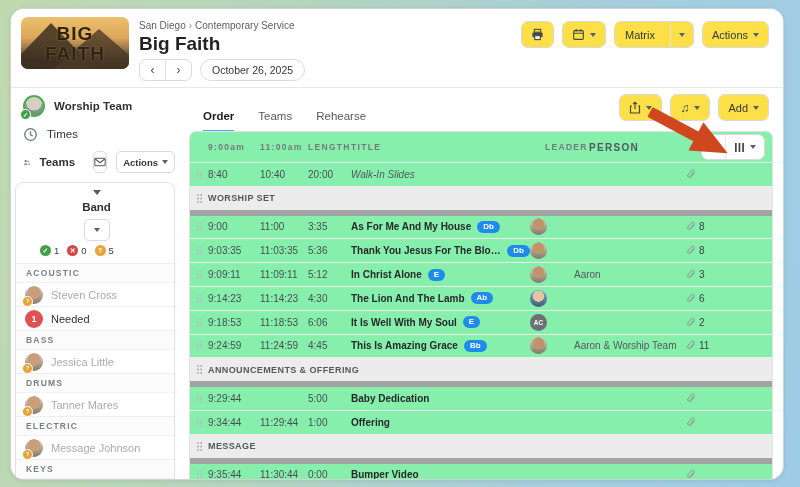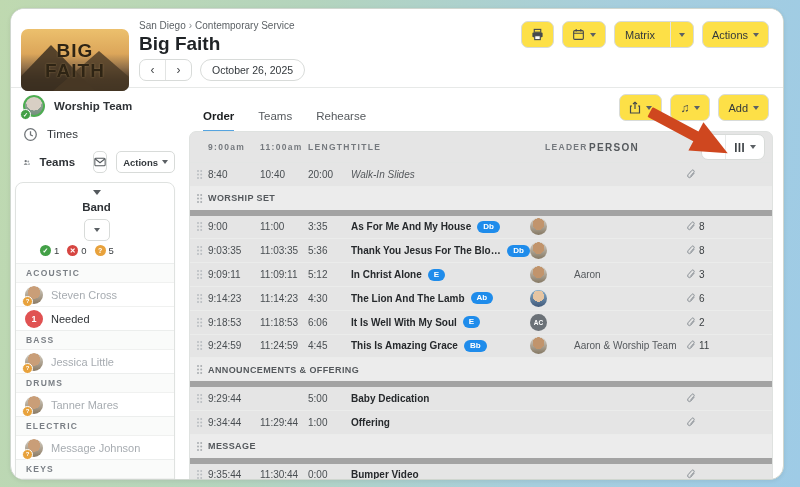--- a/index.html
+++ b/index.html
@@ -10,21 +10,21 @@
     -webkit-font-smoothing:antialiased;
   }
   .card{
     position:absolute;left:10px;top:8px;width:772px;height:470px;
     background:#fff;border:1px solid #cfd6cf;border-radius:14px;overflow:hidden;
     box-shadow:0 1px 4px rgba(0,0,0,.08);
   }
   
   .hdr{position:absolute;left:0;top:0;right:0;height:78px;border-bottom:1px solid #e7e9e8;background:#fff;}
   .thumb{
-    position:absolute;left:10px;top:20px;width:108px;height:62px;border-radius:7px;overflow:hidden;
+    position:absolute;left:10px;top:8px;width:108px;height:52px;border-radius:7px;overflow:hidden;
     background:
       linear-gradient(180deg,#e8b765 0%,#d99f55 38%,#8a6a45 60%,#4a3c2c 78%,#2e2а1e 100%);
     background:linear-gradient(180deg,#ecc06d 0%,#dca65a 40%,#93714a 62%,#463828 82%,#2b241a 100%);
     display:flex;flex-direction:column;align-items:center;justify-content:center;
   }
   .thumb:before,.thumb:after{content:"";position:absolute;bottom:0;width:0;height:0;}
   .thumb:before{left:-14px;border-left:44px solid transparent;border-right:44px solid transparent;border-bottom:46px solid rgba(61,48,33,.85);}
   .thumb:after{right:-16px;border-left:46px solid transparent;border-right:46px solid transparent;border-bottom:40px solid rgba(74,58,38,.8);}
   .thumb .t1,.thumb .t2{position:relative;z-index:2;font-weight:bold;color:#2e2414;letter-spacing:1px;line-height:1;text-shadow:0 0 2px rgba(240,200,130,.4);}
   .thumb .t1{font-size:19px;}
@@ -71,21 +71,21 @@
   .wt-av{position:relative;width:22px;height:22px;border-radius:50%;flex:0 0 auto;
     background:radial-gradient(circle at 50% 36%,#d8cfc4 0 42%,rgba(0,0,0,0) 43%),linear-gradient(180deg,#aab6ad,#6f8a79);
     box-shadow:0 0 0 2px #4caf50 inset;}
   
   .main{position:absolute;left:170px;top:79px;right:8px;bottom:0;}
   .tabs{position:absolute;left:22px;top:10px;display:flex;gap:24px;border-bottom:1px solid #e2e4e3;padding-bottom:9px;padding-right:18px;}
   .tab{font-size:11.5px;color:#55595d;position:relative;cursor:pointer;margin-top:12px;}
   .tab.active{color:#1b1e20;font-weight:bold;}
   .tab.active:after{content:"";position:absolute;left:0;right:0;bottom:-10px;height:2px;background:#56a4e0;}
   .mtools{position:absolute;right:6px;top:6px;display:flex;gap:8px;}
-  .table{position:absolute;left:8px;right:2px;top:43px;bottom:-1px;border:1px solid #dfe2e0;border-radius:7px 7px 0 0;background:#e5e5e5;overflow:hidden;}
+  .table{position:absolute;left:8px;right:2px;top:43px;bottom:-1px;border:1px solid #dfe2e0;border-radius:7px 7px 0 0;background:#86efac;overflow:hidden;}
   .thead{height:30px;display:flex;align-items:center;border-bottom:1px solid #e3e5e4;font-size:8.5px;font-weight:bold;letter-spacing:1.3px;color:#75797e;}
   .trow,.srow{display:flex;align-items:center;height:22.8px;border-bottom:1px solid #ebeceb;font-size:10px;color:#494e52;}
   .srow{background:#ececec;border-bottom:6px solid #a3a3a3;}
   .c{flex:0 0 auto;}
   .drag{width:18px;display:flex;justify-content:center;flex:0 0 18px;cursor:grab;}
   .col-t1{flex:0 0 52px;} .col-t2{flex:0 0 48px;} .col-len{flex:0 0 43px;}
   .col-title{flex:1 1 auto;display:flex;align-items:center;gap:6px;min-width:0;}
   .col-leader{flex:0 0 44px;display:flex;align-items:center;}
   .col-person{flex:0 0 112px;font-size:10px;color:#55595d;}
   .col-attach{flex:0 0 46px;display:flex;align-items:center;gap:3px;justify-content:flex-start;color:#3c4043;}

